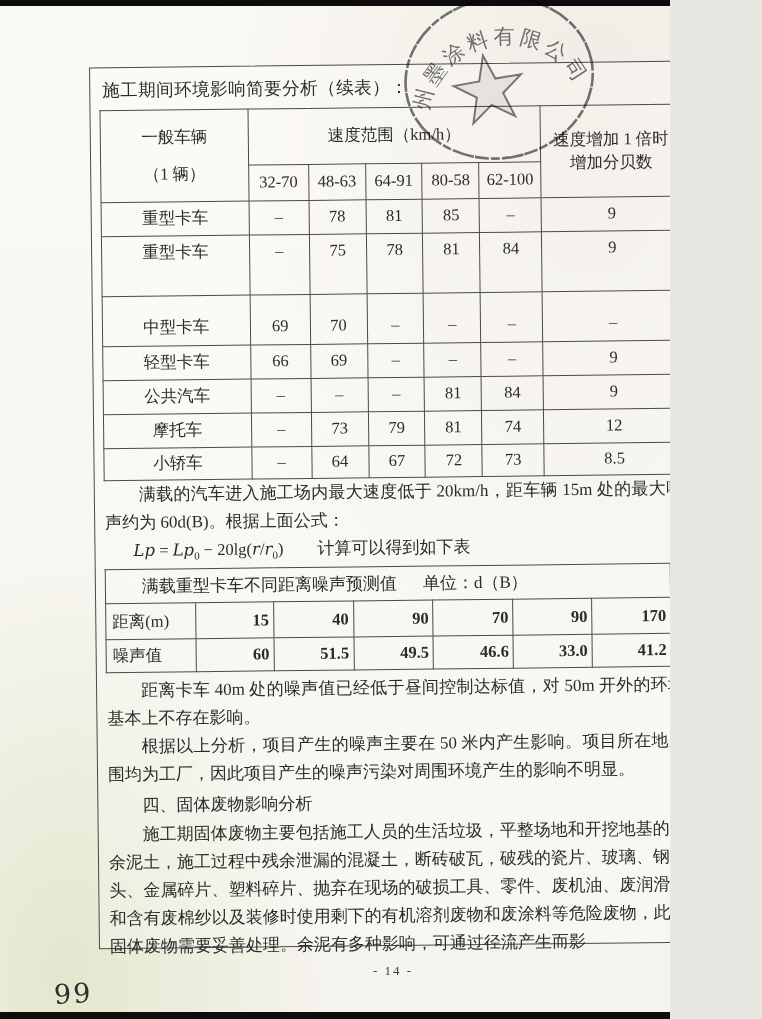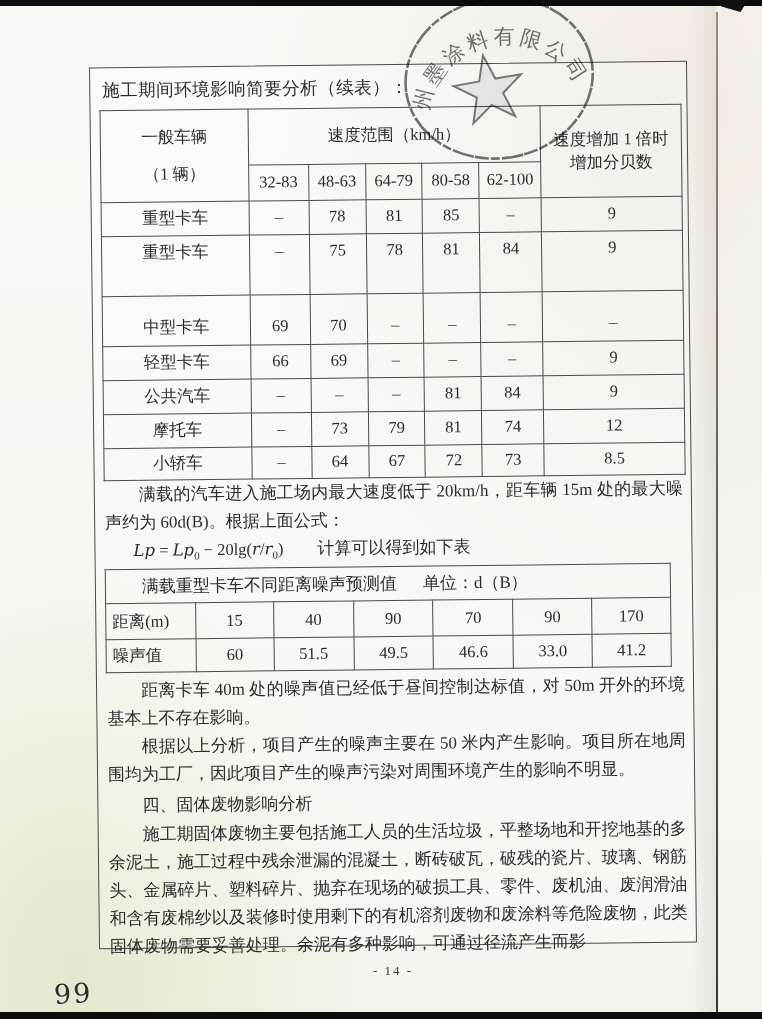--- a/index.html
+++ b/index.html
@@ -1,17 +1,17 @@
 <!DOCTYPE html>
 <html><head>
 <meta charset="utf-8">
 <style>
   html,body{margin:0;padding:0;background:#e9e7e2;}
   .page{
-    position:relative;width:762px;height:1019px;overflow:hidden;
+    position:relative;width:670px;height:1019px;overflow:hidden;
     font-family:"Liberation Serif","DejaVu Serif",serif;color:#2b2b2b;
     background:
       radial-gradient(ellipse at 88% 10%, rgba(214,204,188,.28), transparent 45%),
       radial-gradient(ellipse at 10% 95%, rgba(196,208,150,.35), transparent 30%),
       linear-gradient(180deg,#fbf9f5 0%,#f8f6f1 55%,#f5f3ed 100%);
   }
   
   .band-top{position:absolute;left:0;top:0;width:762px;height:6px;background:#0d0d0d;}
   .band-bottom{position:absolute;left:0;top:1012px;width:762px;height:7px;background:#0d0d0d;}
   .corner-wedge{position:absolute;left:714px;top:0;width:34px;height:12px;background:#101010;
@@ -44,21 +44,21 @@
   .formula-line{font-size:16.5px;margin:2px 0 4px 30px;height:26px;}
   .formula-line i{font-family:"DejaVu Serif","Liberation Serif",serif;}
   .formula-line sub{font-size:11px;}
   .formula-tail{margin-left:34px;font-size:17px;}
   .t2{width:566px;margin:4px 0 4px 1px;}
   .t2 th,.t2 td{border:1.4px solid #4a4a4a;font-weight:normal;font-size:16.5px;padding:0 4px;}
   .t2 .title-row th{height:33px;text-align:left;padding-left:36px;font-size:17px;}
   .t2 .title-row .unit{margin-left:26px;}
   .t2 .lab{ text-align:left;padding-left:6px;}
   .t2 .dr1{height:36px;} .t2 .dr2{height:33px;}
-  .t2 td.num{text-align:center;}
+  .t2 td.num{text-align:right;font-weight:bold;}
   .sec-head{font-size:17px;line-height:30px;margin:2px 0 0 2px;}
   .footer-pageno{position:absolute;left:94px;top:963px;width:598px;text-align:center;
     font-size:13px;letter-spacing:2px;color:#3c3c3c;}
   .handwritten{position:absolute;left:54px;top:978px;font-size:27px;color:#2e2e2e;
     font-family:"DejaVu Serif",serif;transform:rotate(-3deg);letter-spacing:2px;}
   
   .stamp{position:absolute;left:398px;top:-6px;width:205px;height:178px;
     opacity:.78;mix-blend-mode:multiply;transform:rotate(-10deg);}
 </style>
 </head>
@@ -91,23 +91,23 @@
           <div class="l1">一般车辆</div>
           <div>（1 辆）</div>
         </th>
         <th colspan="5">速度范围（km/h）</th>
         <th rowspan="2">
           <div>速度增加 1 倍时</div>
           <div>增加分贝数</div>
         </th>
       </tr>
       <tr class="hdr2">
-        <th>32-83</th>
+        <th>32-70</th>
         <th>48-63</th>
-        <th>64-79</th>
+        <th>64-91</th>
         <th>80-58</th>
         <th>62-100</th>
       </tr>
       <tr class="r0">
         <td>重型卡车</td>
         <td>–</td>
         <td>78</td>
         <td>81</td>
         <td>85</td>
         <td>–</td>

